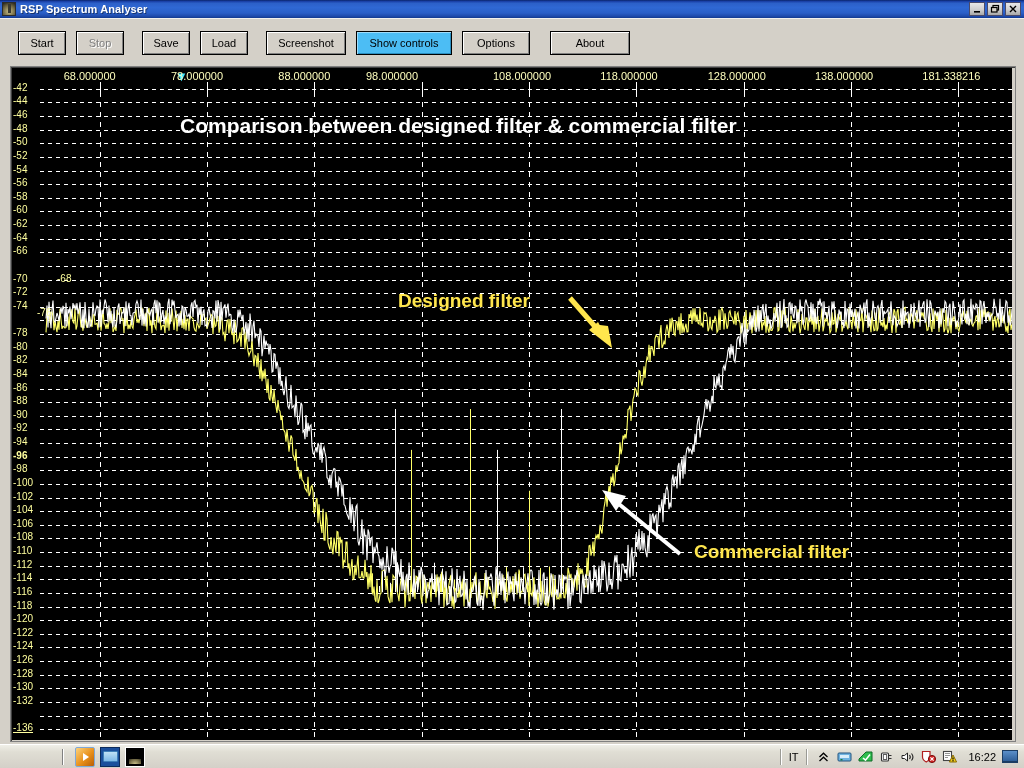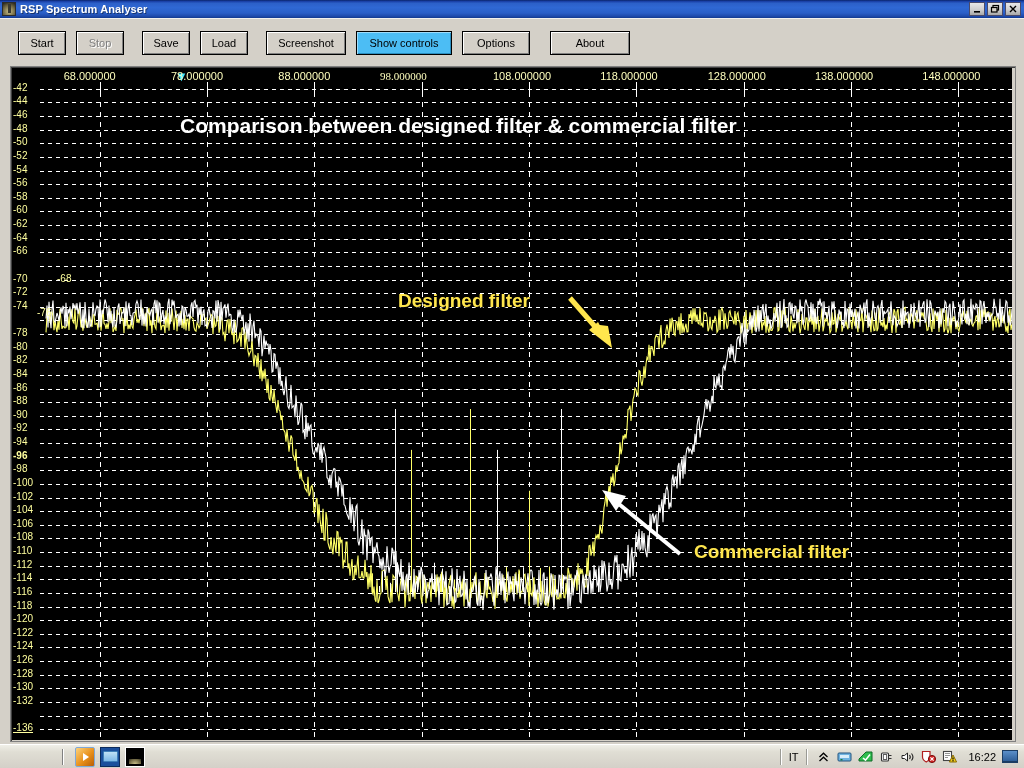--- a/index.html
+++ b/index.html
@@ -423,26 +423,26 @@
 
     <div id="plot-title">Comparison between designed filter &amp; commercial filter</div>
     <div id="marker-cyan">▼</div>
     <div class="anno" id="anno-designed">Designed filter</div>
     <div class="anno" id="anno-commercial">Commercial filter</div>
 
     <div id="xlabels">
         <div class="plot-label xlab" style="left: 51.6667px;">68.000000</div>
         <div class="plot-label xlab" style="left: 159px;">78.000000</div>
         <div class="plot-label xlab" style="left: 266.333px;">88.000000</div>
-        <div class="plot-label xlab" style="left: 368px; font-family: Liberation Serif, serif;">98.000000</div>
+        <div class="plot-label xlab" style="left: 354px;">98.000000</div>
         <div class="plot-label xlab" style="left: 481px;">108.000000</div>
         <div class="plot-label xlab" style="left: 588.333px;">118.000000</div>
         <div class="plot-label xlab" style="left: 695.667px;">128.000000</div>
         <div class="plot-label xlab" style="left: 803px;">138.000000</div>
-        <div class="plot-label xlab" style="left: 910.333px;">148.000000</div>
+        <div class="plot-label xlab" style="left: 910.333px;">181.338216</div>
       </div>
     <div id="ylabels">
         <div class="plot-label ylab" style="top: 13.8125px;">-42</div>
         <div class="plot-label ylab" style="top: 27.4375px;">-44</div>
         <div class="plot-label ylab" style="top: 41.0625px;">-46</div>
         <div class="plot-label ylab" style="top: 54.6875px;">-48</div>
         <div class="plot-label ylab" style="top: 68.3125px;">-50</div>
         <div class="plot-label ylab" style="top: 81.9375px;">-52</div>
         <div class="plot-label ylab" style="top: 95.5625px;">-54</div>
         <div class="plot-label ylab" style="top: 109.188px;">-56</div>

